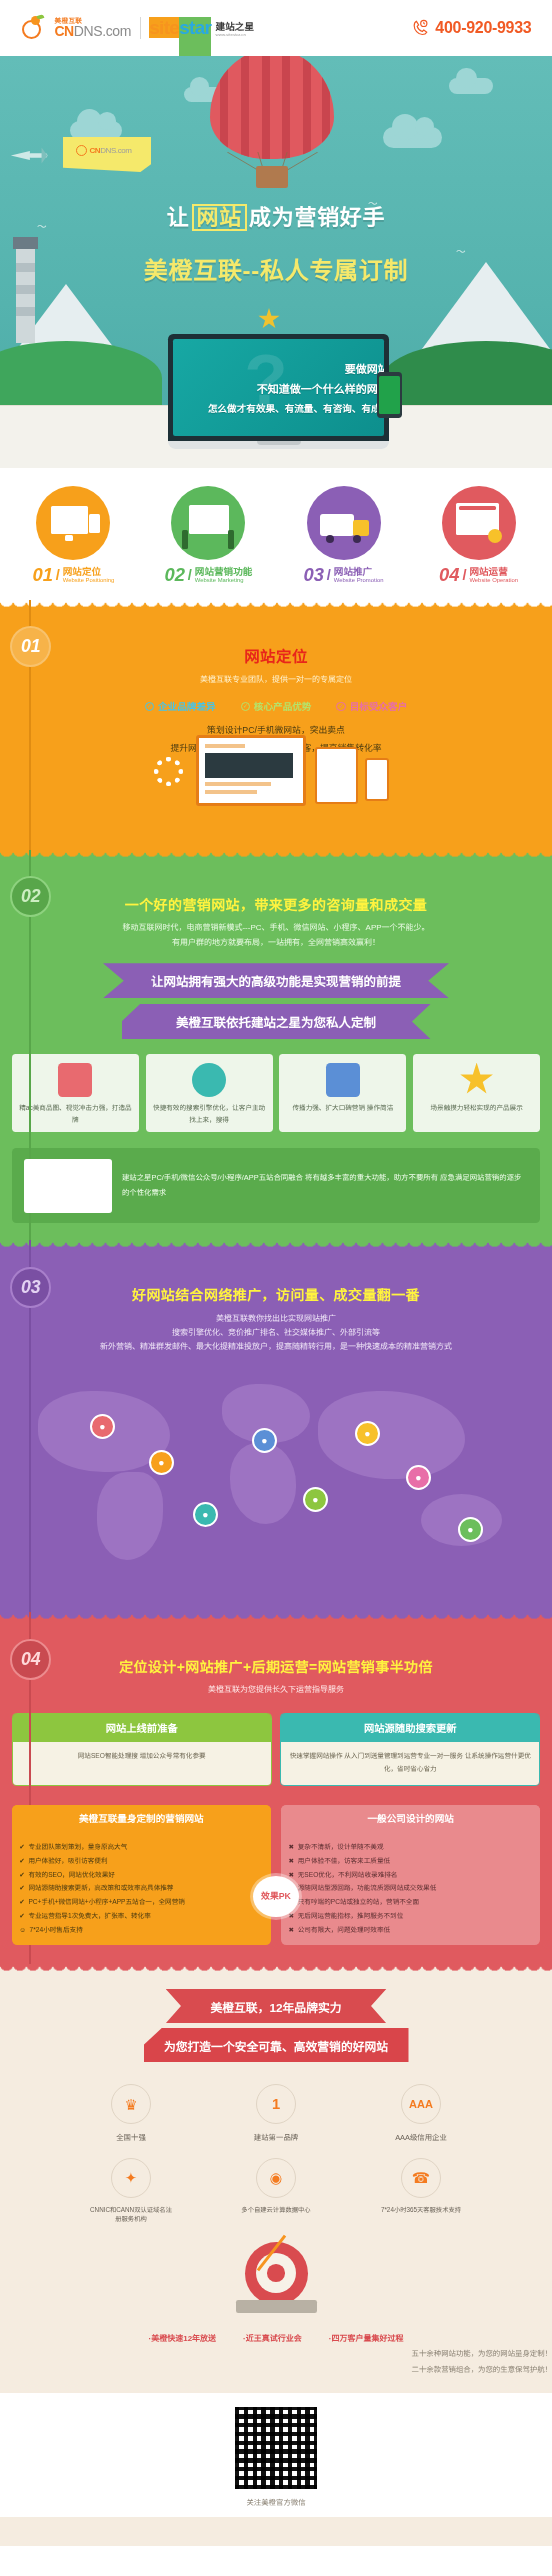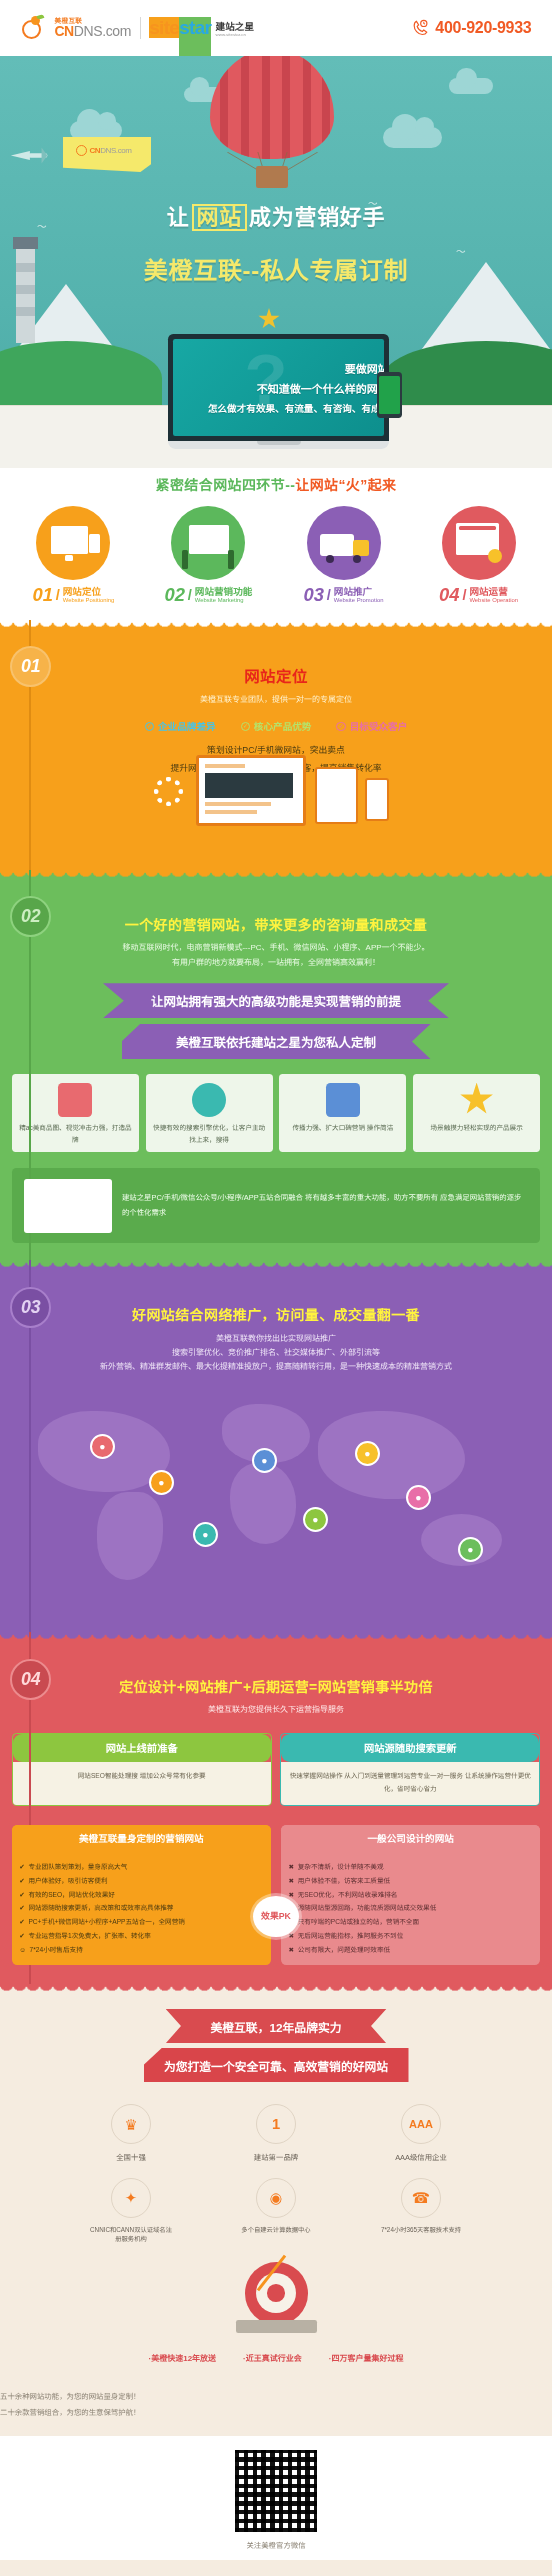--- a/index.html
+++ b/index.html
@@ -207,21 +207,21 @@
      display: flex; align-items: center; justify-content: center; font-size: 10.3px; color: #fff; }
 
   
   .s4 { background: #e05a5f; padding-bottom: 19px; }
   .s4 .spine { background: #c94a50; }
   .s4 .badge { background: #c94a50; color: #ffd9da; border: 2.2px solid #ec8b8e; }
   .s4 .sect-h { color: #fff33f; font-size: 14px; }
   .s4 .sect-sub { color: #ffe8e8; }
   .two-cols { display: flex; gap: 8.8px; margin: 14.7px 11.8px 0; }
   .col-card { flex: 1; border-radius: 4.4px; overflow: hidden; }
-  .col-card .cc-head { text-align: center; color: #fff; font-size: 10.3px; font-weight: bold; padding: 6.6px 0; border-radius: 9px; }
+  .col-card .cc-head { text-align: center; color: #fff; font-size: 10.3px; font-weight: bold; padding: 6.6px 0; }
   .col-card .cc-body { background: #f6f2e4; padding: 8.8px 7.4px; font-size: 6.6px; color: #6b6450; line-height: 1.9;
      text-align: center; min-height: 43px; }
   .cc-green .cc-head { background: #8dc63f; } .cc-green { border: 1.5px solid #8dc63f; }
   .cc-teal  .cc-head { background: #3ab9b0; } .cc-teal  { border: 1.5px solid #3ab9b0; }
 
   .pk-wrap { position: relative; margin: 19px 11.8px 0; display: flex; gap: 10.3px; }
   .pk-card { flex: 1; border-radius: 5.2px; overflow: hidden; }
   .pk-card .pk-head { text-align: center; font-size: 9.6px; font-weight: bold; padding: 6.6px 2.9px; color: #fff; }
   .pk-card .pk-body { padding: 8px 7.4px; font-size: 6.6px; line-height: 2.1; }
   .pk-left { background: #f7a01b; }
@@ -257,21 +257,21 @@
      display: flex; align-items: center; justify-content: center; }
   .target .t-ring .t-in { width: 40px; height: 40px; border-radius: 50%; background: #f7f2e8;
      display: flex; align-items: center; justify-content: center; }
   .target .t-ring .t-in .t-core { width: 17.7px; height: 17.7px; border-radius: 50%; background: #d94b4f; }
   .target .t-base { width: 81px; height: 13.2px; background: #b8b1a4; margin: -4.4px auto 0; border-radius: 2.2px; }
   .target .t-arrow { position: absolute; left: 38px; top: -10.3px; width: 2.9px; height: 44px;
      background: #f7941e; transform: rotate(38deg); }
 
   .fpoints { display: flex; justify-content: center; gap: 27px; margin-top: 19px; font-size: 8px;
      color: #d94b4f; font-weight: bold; }
-  .fnote { text-align: left; font-size: 7.4px; color: #8a8173; line-height: 2.1; margin-top: 26px; }
+  .fnote { text-align: right; font-size: 7.4px; color: #8a8173; line-height: 2.1; margin-top: 3px; }
   .qr-band { margin-top: 16px; background: #fff; padding: 13.2px 0 10.3px; text-align: center; }
   .qr { width: 82px; height: 82px; margin: 0 auto; background:
      repeating-linear-gradient(90deg,#111 0 4.4px,#fff 4.4px 8.8px),
      repeating-linear-gradient(0deg,#111 0 4.4px,#fff 4.4px 8.8px);
      background-blend-mode: multiply; }
   .qr-cap { font-size: 7.4px; color: #8a8173; margin-top: 7.4px; }
   .footer-end { height: 29px; background: #f5ece0; }
 </style>
 </head>
 <body>
@@ -372,23 +372,20 @@
       </div>
         </div>
       <div class="base"></div>
     </div>
     <div class="phone-illu">
         <div class="pscr"></div>
       </div>
   </div>
 
   <div class="steps-wrap">
-    <div class="steps-title">
-      <span>紧密结合网站四环节--</span><span class="hot">让网站“火”起来</span>
-    </div>
     <div class="steps">
 
       <div class="step s-orange">
         <div class="circ">
           <div class="mini" style="left:14.7px;top:20.6px;width:37px;height:28px"></div>
           <div class="mini" style="left:53px;top:28px;width:10.3px;height:19px"></div>
           <div class="mini" style="left:29px;top:49px;width:7.4px;height:5.9px"></div>
         </div>
         <div class="lbl">
           <span class="num">01</span>

